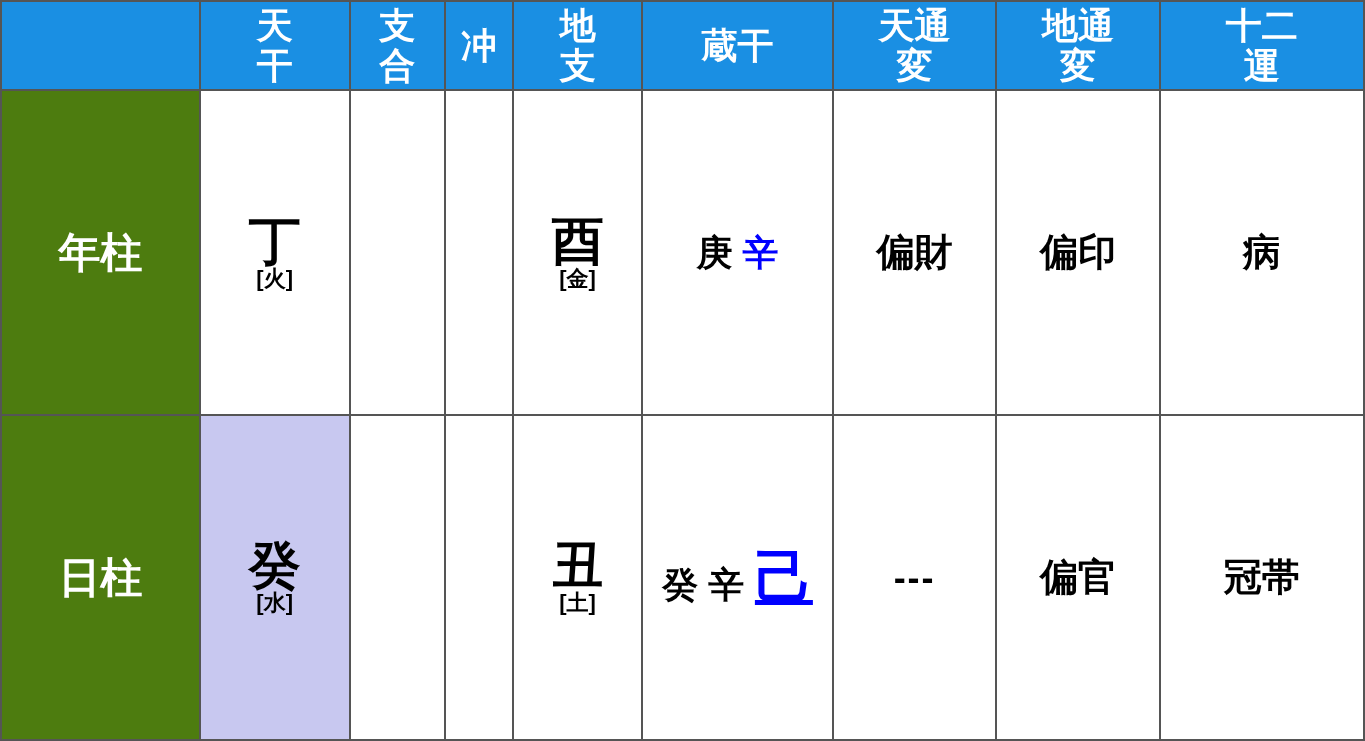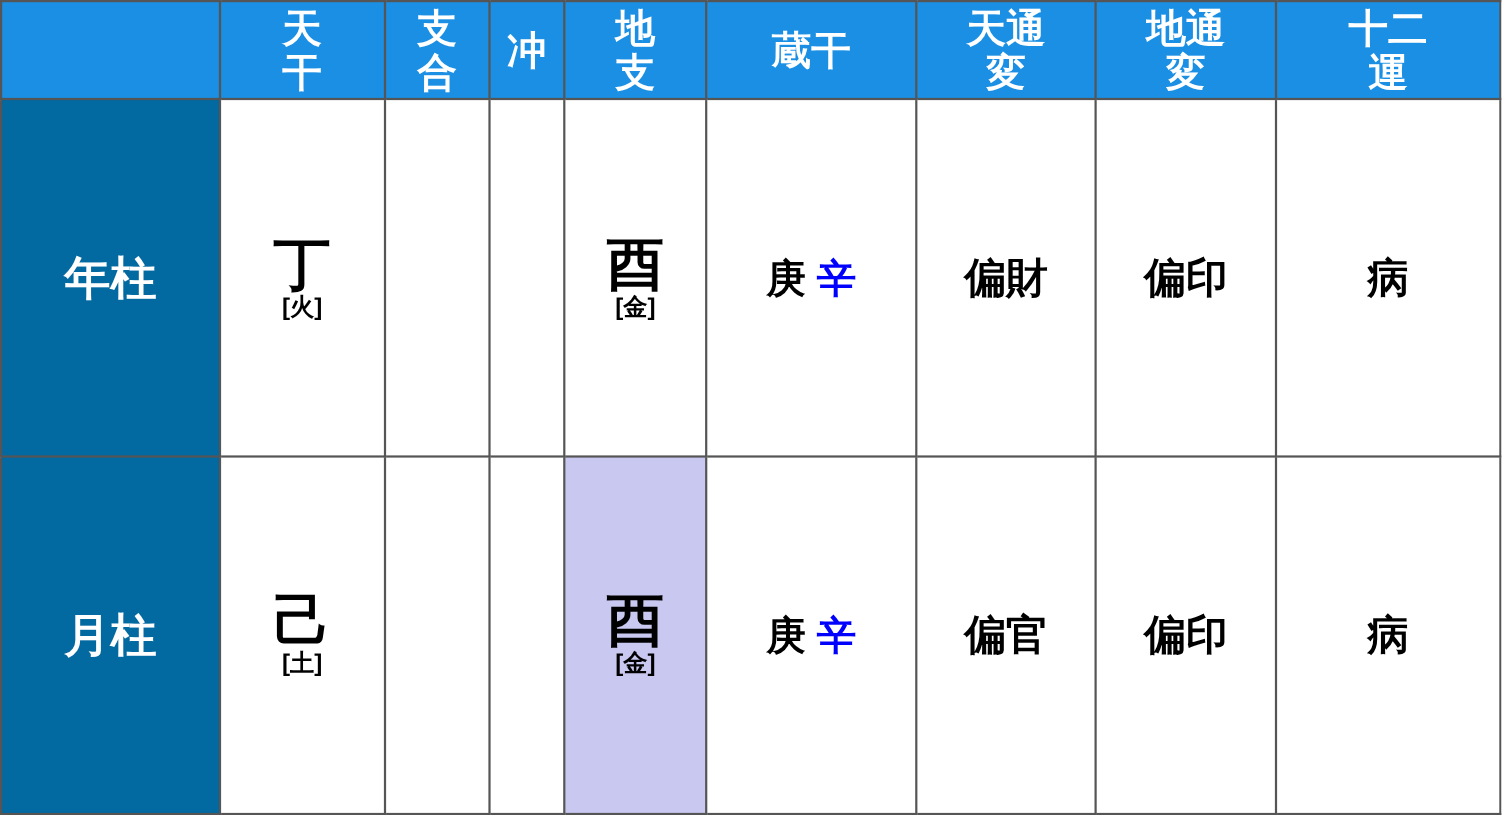--- a/index.html
+++ b/index.html
@@ -39,21 +39,21 @@
       background-color: #1a8fe3;
       color: white;
       font-size: 36px;
       font-weight: bold;
       line-height: 1.2;
       padding: 4px;
     }
 
     
     td.row-header {
-      background-color: #0369a1;
+      background-color: #4d7c0f;
       color: white;
       font-size: 42px;
       font-weight: bold;
     }
 
     
     td.data-cell {
       background-color: #ffffff;
       color: #000;
       font-size: 38px;
@@ -183,36 +183,39 @@
           <span class="sub-char">[金]</span>
         </td>
         <td class="data-cell">
           <span class="canggan-line">庚 <span class="canggan-blue">辛</span></span>
         </td>
         <td class="data-cell">偏財</td>
         <td class="data-cell">偏印</td>
         <td class="data-cell">病</td>
       </tr>
 
+
       <tr>
-        <td class="row-header">月柱</td>
-        <td class="data-cell">
-          <span class="main-char">己</span>
+        <td class="row-header">日柱</td>
+        <td class="data-cell highlight-tg">
+          <span class="main-char">癸</span>
+          <span class="sub-char">[水]</span>
+        </td>
+        <td class="data-cell"></td>
+        <td class="data-cell"></td>
+        <td class="data-cell">
+          <span class="main-char">丑</span>
           <span class="sub-char">[土]</span>
         </td>
-        <td class="data-cell"></td>
-        <td class="data-cell"></td>
-        <td class="data-cell highlight">
-          <span class="main-char">酉</span>
-          <span class="sub-char">[金]</span>
-        </td>
-        <td class="data-cell">
-          <span class="canggan-line">庚 <span class="canggan-blue">辛</span></span>
+        <td class="data-cell">
+          <span class="canggan-line">癸 辛</span>
+          <span class="canggan-big-blue-underline">己</span>
+        </td>
+        <td class="data-cell">
+          <span class="dashes">---</span>
         </td>
         <td class="data-cell">偏官</td>
-        <td class="data-cell">偏印</td>
-        <td class="data-cell">病</td>
+        <td class="data-cell">冠帯</td>
       </tr>
-
 
     </tbody>
   </table>
 </div>
 
 </body></html>

